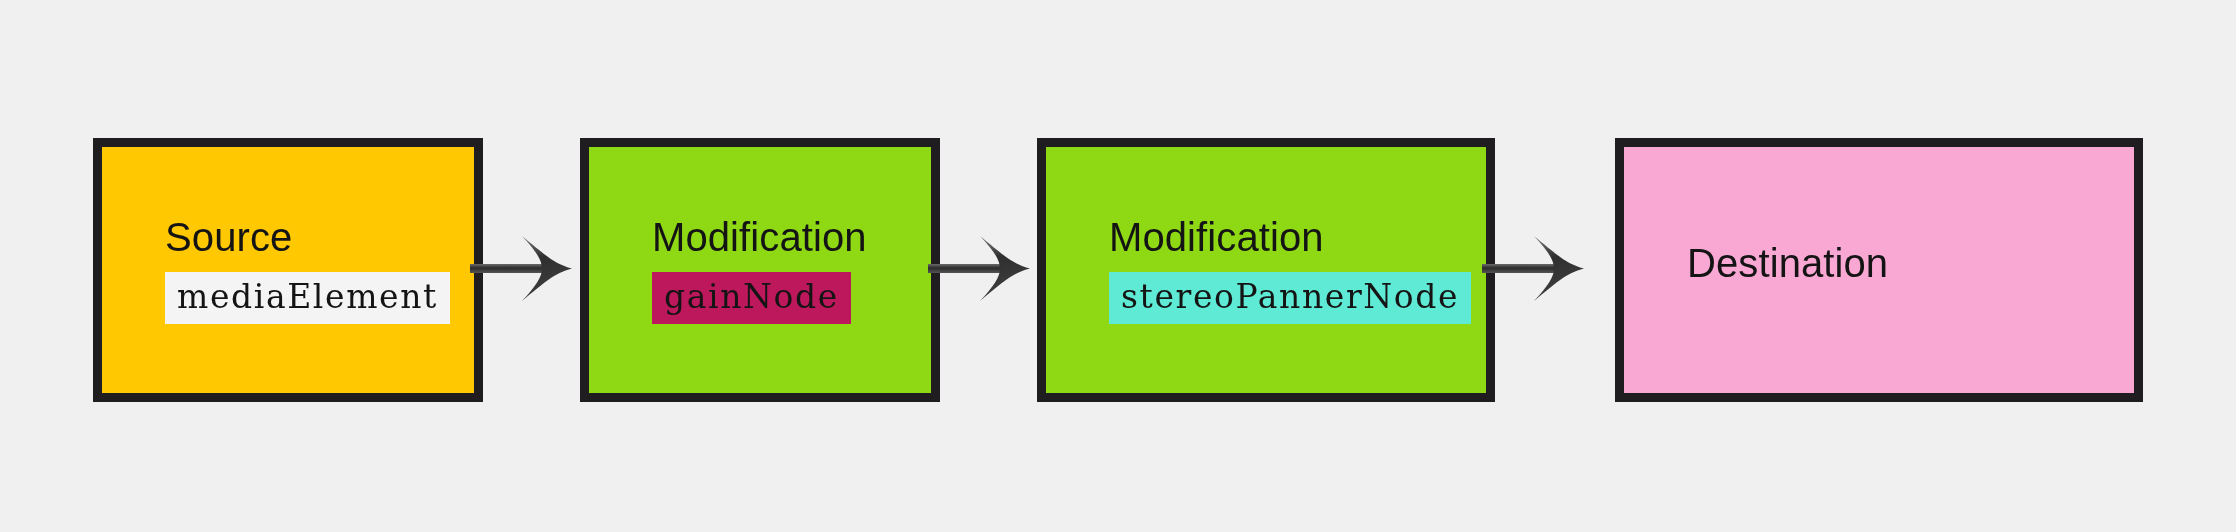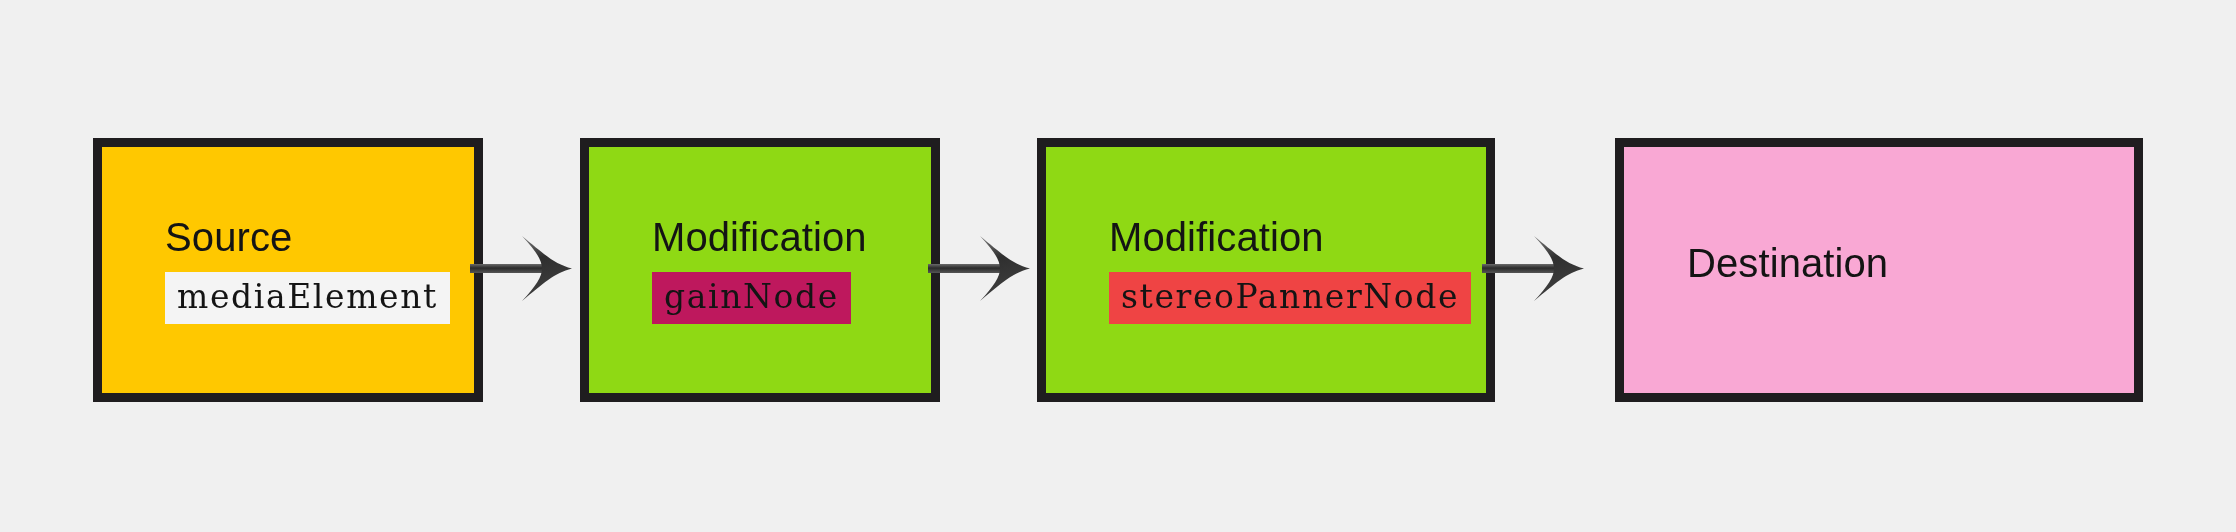--- a/index.html
+++ b/index.html
@@ -141,21 +141,21 @@
           <stop offset="100%" stop-color="#3f3f3f"></stop>
         </linearGradient>
       </defs>
       <rect x="0" y="32" width="78" height="9" fill="url(#shaftGrad2)"></rect>
       <path d="M 52 4 C 74 22, 84 32, 102 36.5 C 84 41, 74 51, 52 69 C 66 54, 72 45, 72 36.5 C 72 28, 66 19, 52 4 Z" fill="url(#headGrad2)"></path>
     </svg>
   </div>
 
   <div class="node" id="node-panner" style="background: rgb(143, 217, 20); border-color: rgb(31, 29, 31);">
     <div class="node-title">Modification</div>
-    <div class="node-code" style="background: #ef4444;">stereoPannerNode</div>
+    <div class="node-code" style="background: #5eead4;">stereoPannerNode</div>
   </div>
 
   <div class="connector" id="connector-3">
     <svg width="128" height="72" viewBox="0 0 128 72">
       <defs>
         <linearGradient id="shaftGrad3" x1="0" y1="0" x2="0" y2="1">
           <stop offset="0%" stop-color="#6a6a6a"></stop>
           <stop offset="45%" stop-color="#2b2b2b"></stop>
           <stop offset="100%" stop-color="#555555"></stop>
         </linearGradient>

